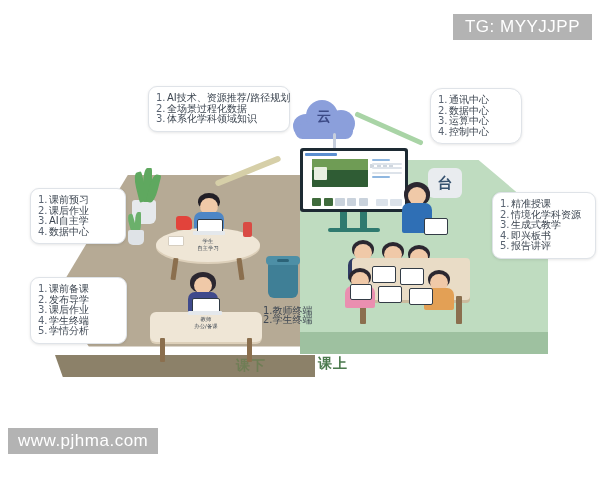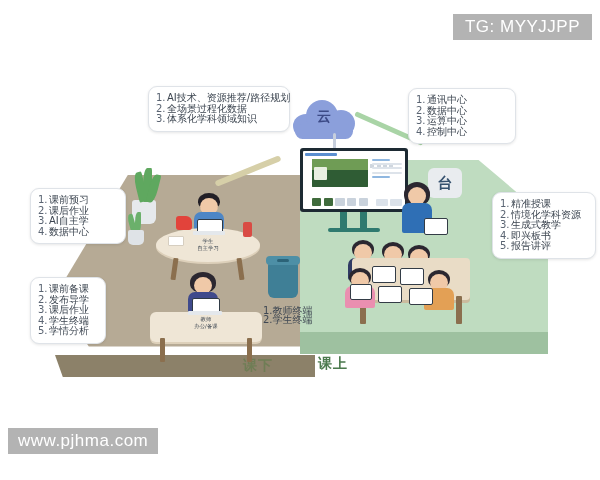--- a/index.html
+++ b/index.html
@@ -39,40 +39,40 @@
   }
   #floor-right-edge{
     left:300px;top:332px;width:248px;height:22px;background:#9ec1a0;
   }
 
   
   .zone-label{
     position:absolute;font-size:14px;font-weight:700;color:#4f7a4f;
     font-family:"DejaVu Sans",sans-serif;letter-spacing:1px;
   }
-  #zone-down{left:243px;top:357px;color:#6f7d55;}
+  #zone-down{left:236px;top:357px;color:#6f7d55;}
   #zone-up{left:318px;top:355px;color:#4c7a4e;}
 
   
   .callout{
     position:absolute;background:#ffffff;border:1px solid #dfe3e8;
     border-radius:9px;box-shadow:0 1px 3px rgba(0,0,0,.10);
     padding:6px 8px 6px 7px;box-sizing:border-box;
   }
   .callout ol{margin:0;padding:0;list-style:none;}
   .callout li{
     font-size:10px;line-height:10.6px;color:#3c4550;white-space:nowrap;
     font-family:"DejaVu Sans",sans-serif;
   }
   .callout li .num{display:inline-block;width:11px;color:#5a6472;}
 
   #cb-cloud-left{left:148px;top:86px;width:142px;}
-  #cb-cloud-right{left:408px;top:88px;width:108px;}
+  #cb-cloud-right{left:430px;top:88px;width:92px;border-radius:12px;}
   #cb-student-home{left:30px;top:188px;width:96px;}
-  #cb-teacher-home{left:30px;top:277px;width:76px;}
+  #cb-teacher-home{left:30px;top:277px;width:97px;}
   #cb-teach{left:492px;top:192px;width:104px;}
   #cb-classroom{left:490px;top:279px;width:100px;}
 
   
   #terminal-note{
     position:absolute;left:263px;top:306px;
   }
   #terminal-note div{
     font-size:10px;line-height:9.4px;color:#3f4853;white-space:nowrap;
   }

